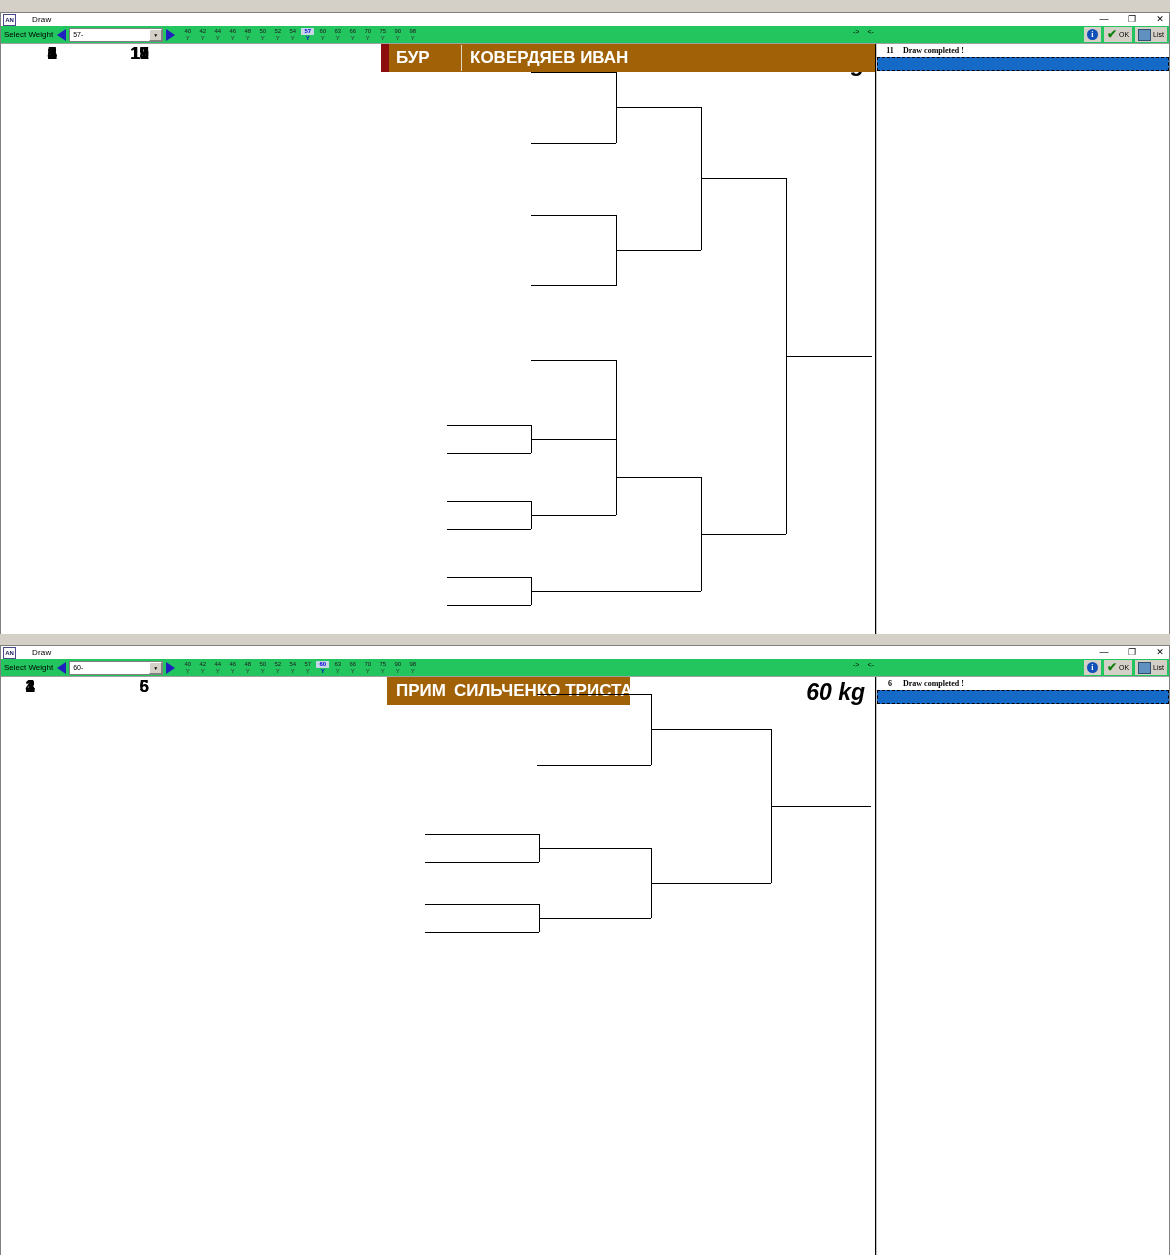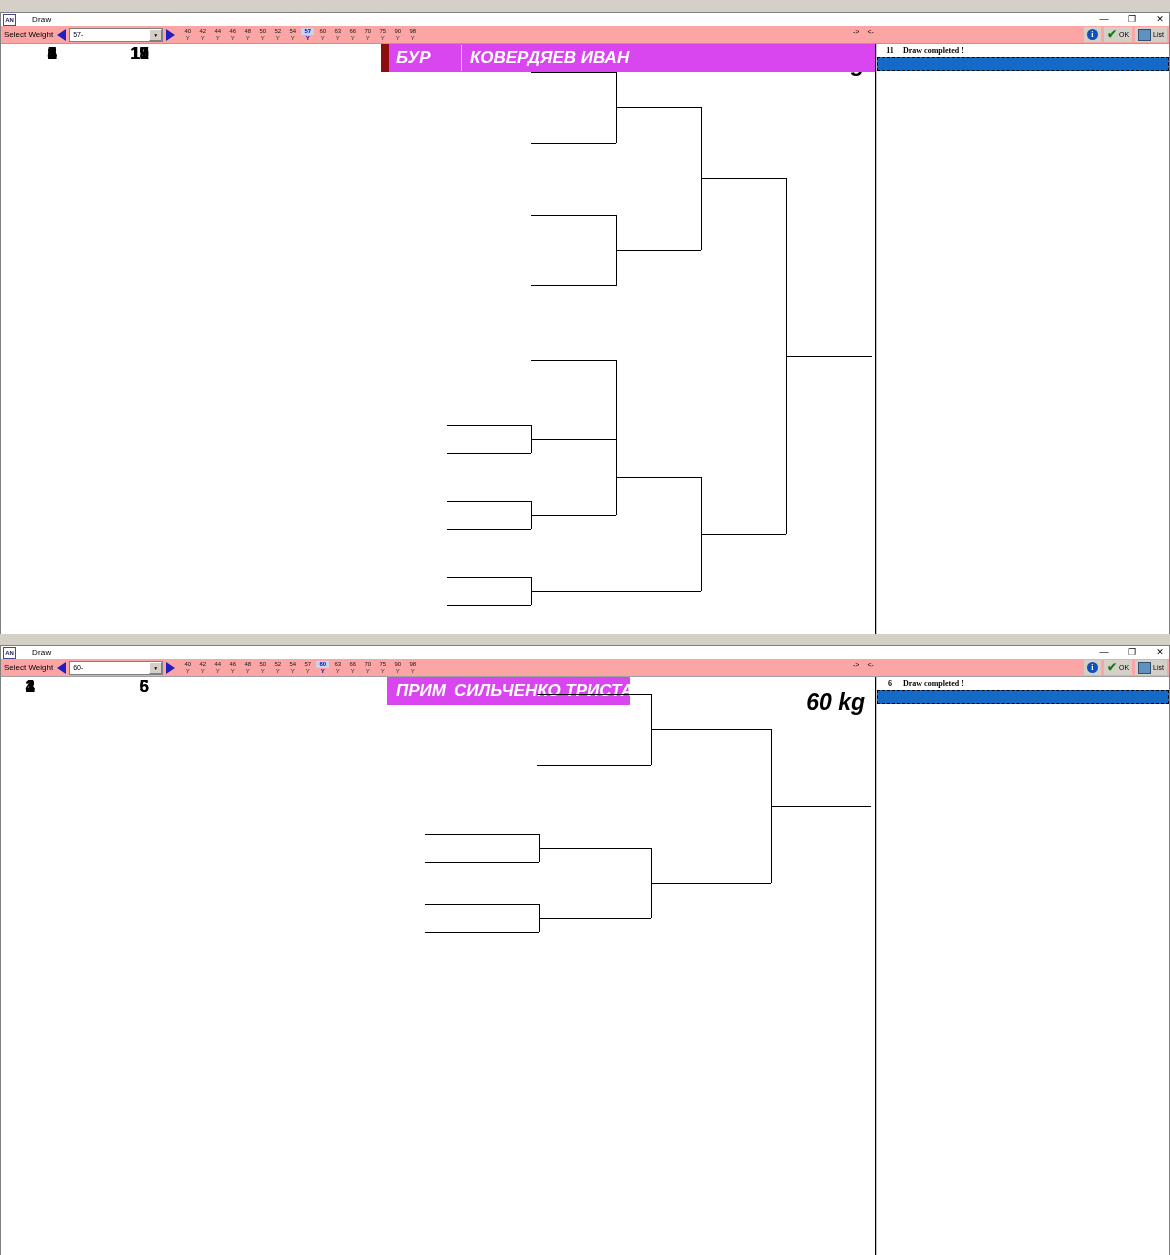--- a/index.html
+++ b/index.html
@@ -11,21 +11,21 @@
 
   
   .titlebar{position:relative;height:13px;background:#ffffff;display:flex;align-items:center;}
   .tb-icon{width:11px;height:10px;margin-left:2px;background:#ffffff;border:1px solid #4a4a8a;
            font-size:6px;line-height:10px;text-align:center;color:#202060;font-weight:bold;}
   .tb-title{font-size:8px;color:#000;margin-left:16px;letter-spacing:.2px;}
   .tb-btns{position:absolute;right:2px;top:0;display:flex;gap:14px;align-items:center;height:13px;}
   .tb-btn{width:14px;height:11px;font-size:9px;line-height:11px;text-align:center;color:#000;}
 
   
-  .toolbar{height:17px;background:#fca5a5;display:flex;align-items:center;position:relative;
+  .toolbar{height:17px;background:#22c55e;display:flex;align-items:center;position:relative;
            border-bottom:1px solid #a0a0a0;}
   .tb-label{font-size:8px;color:#000;margin-left:3px;}
   .arrow-left{width:0;height:0;border-top:6px solid transparent;border-bottom:6px solid transparent;
               border-right:9px solid #2020c0;margin-left:4px;}
   .arrow-right{width:0;height:0;border-top:6px solid transparent;border-bottom:6px solid transparent;
                border-left:9px solid #2020c0;margin-left:3px;}
   .combo{width:92px;height:12px;background:#fff;border:1px solid #808080;display:flex;align-items:center;
          margin-left:3px;position:relative;}
   .combo-val{font-size:7px;color:#000;padding-left:3px;}
   .combo-btn{position:absolute;right:0;top:0;width:11px;height:10px;background:#d4d0c8;
@@ -59,21 +59,21 @@
   .side-row{display:flex;align-items:center;height:12px;font-size:8px;color:#000;font-weight:bold;}
   .side-num{width:26px;text-align:center;font-family:"Liberation Serif",serif;}
   .side-msg{font-family:"Liberation Serif",serif;}
   .side-sel{height:12px;background:#1569c7;border:1px dashed #000;margin-top:1px;}
 
   
   .seed{position:absolute;font-size:17px;font-weight:bold;color:#000;text-align:right;}
   .bar{position:absolute;height:28px;display:flex;align-items:center;color:#fff;
        font-size:17px;font-weight:bold;box-sizing:border-box;}
   .bar.red{background:#8b0d0d;}
-  .bar.blue{background:#d946ef;font-style:italic;}
+  .bar.blue{background:#a16207;}
   .bar .club{width:72px;padding-left:7px;box-sizing:border-box;white-space:nowrap;}
   .bar .divider{width:1px;height:26px;background:#ffffff;opacity:.75;}
   .bar .name{padding-left:8px;white-space:nowrap;}
 
   .kg{position:absolute;font-size:23px;font-weight:bold;font-style:italic;color:#000;}
 
   
   .ln{position:absolute;background:#000;}
   .lnh{height:1px;}
   .lnv{width:1px;}
@@ -401,21 +401,21 @@
       </div>
       <div class="ibtn">
         <span class="listico"></span>
         <span class="ibtn-txt">List</span>
       </div>
     </div>
   </div>
 
   <div class="winbody">
     <div class="bracket" id="b2">
-      <div class="kg" style="right:10px;top:12px;">60 kg</div>
+      <div class="kg" style="right:10px;top:2px;">60 kg</div>
     <div class="seed" style="left: 124px; width: 24px;">5</div>
         <div class="bar red" style="left: 386px; width: 3px;">
           <div class="club">ПРИМ</div>
           <div class="divider"></div>
           <div class="name">КУРАШКИН РОМАН</div>
         </div>
         <div class="seed" style="left: 124px; width: 24px;">6</div>
         <div class="bar blue" style="left: 386px; width: 74px;">
           <div class="club">АМУР</div>
           <div class="divider"></div>

